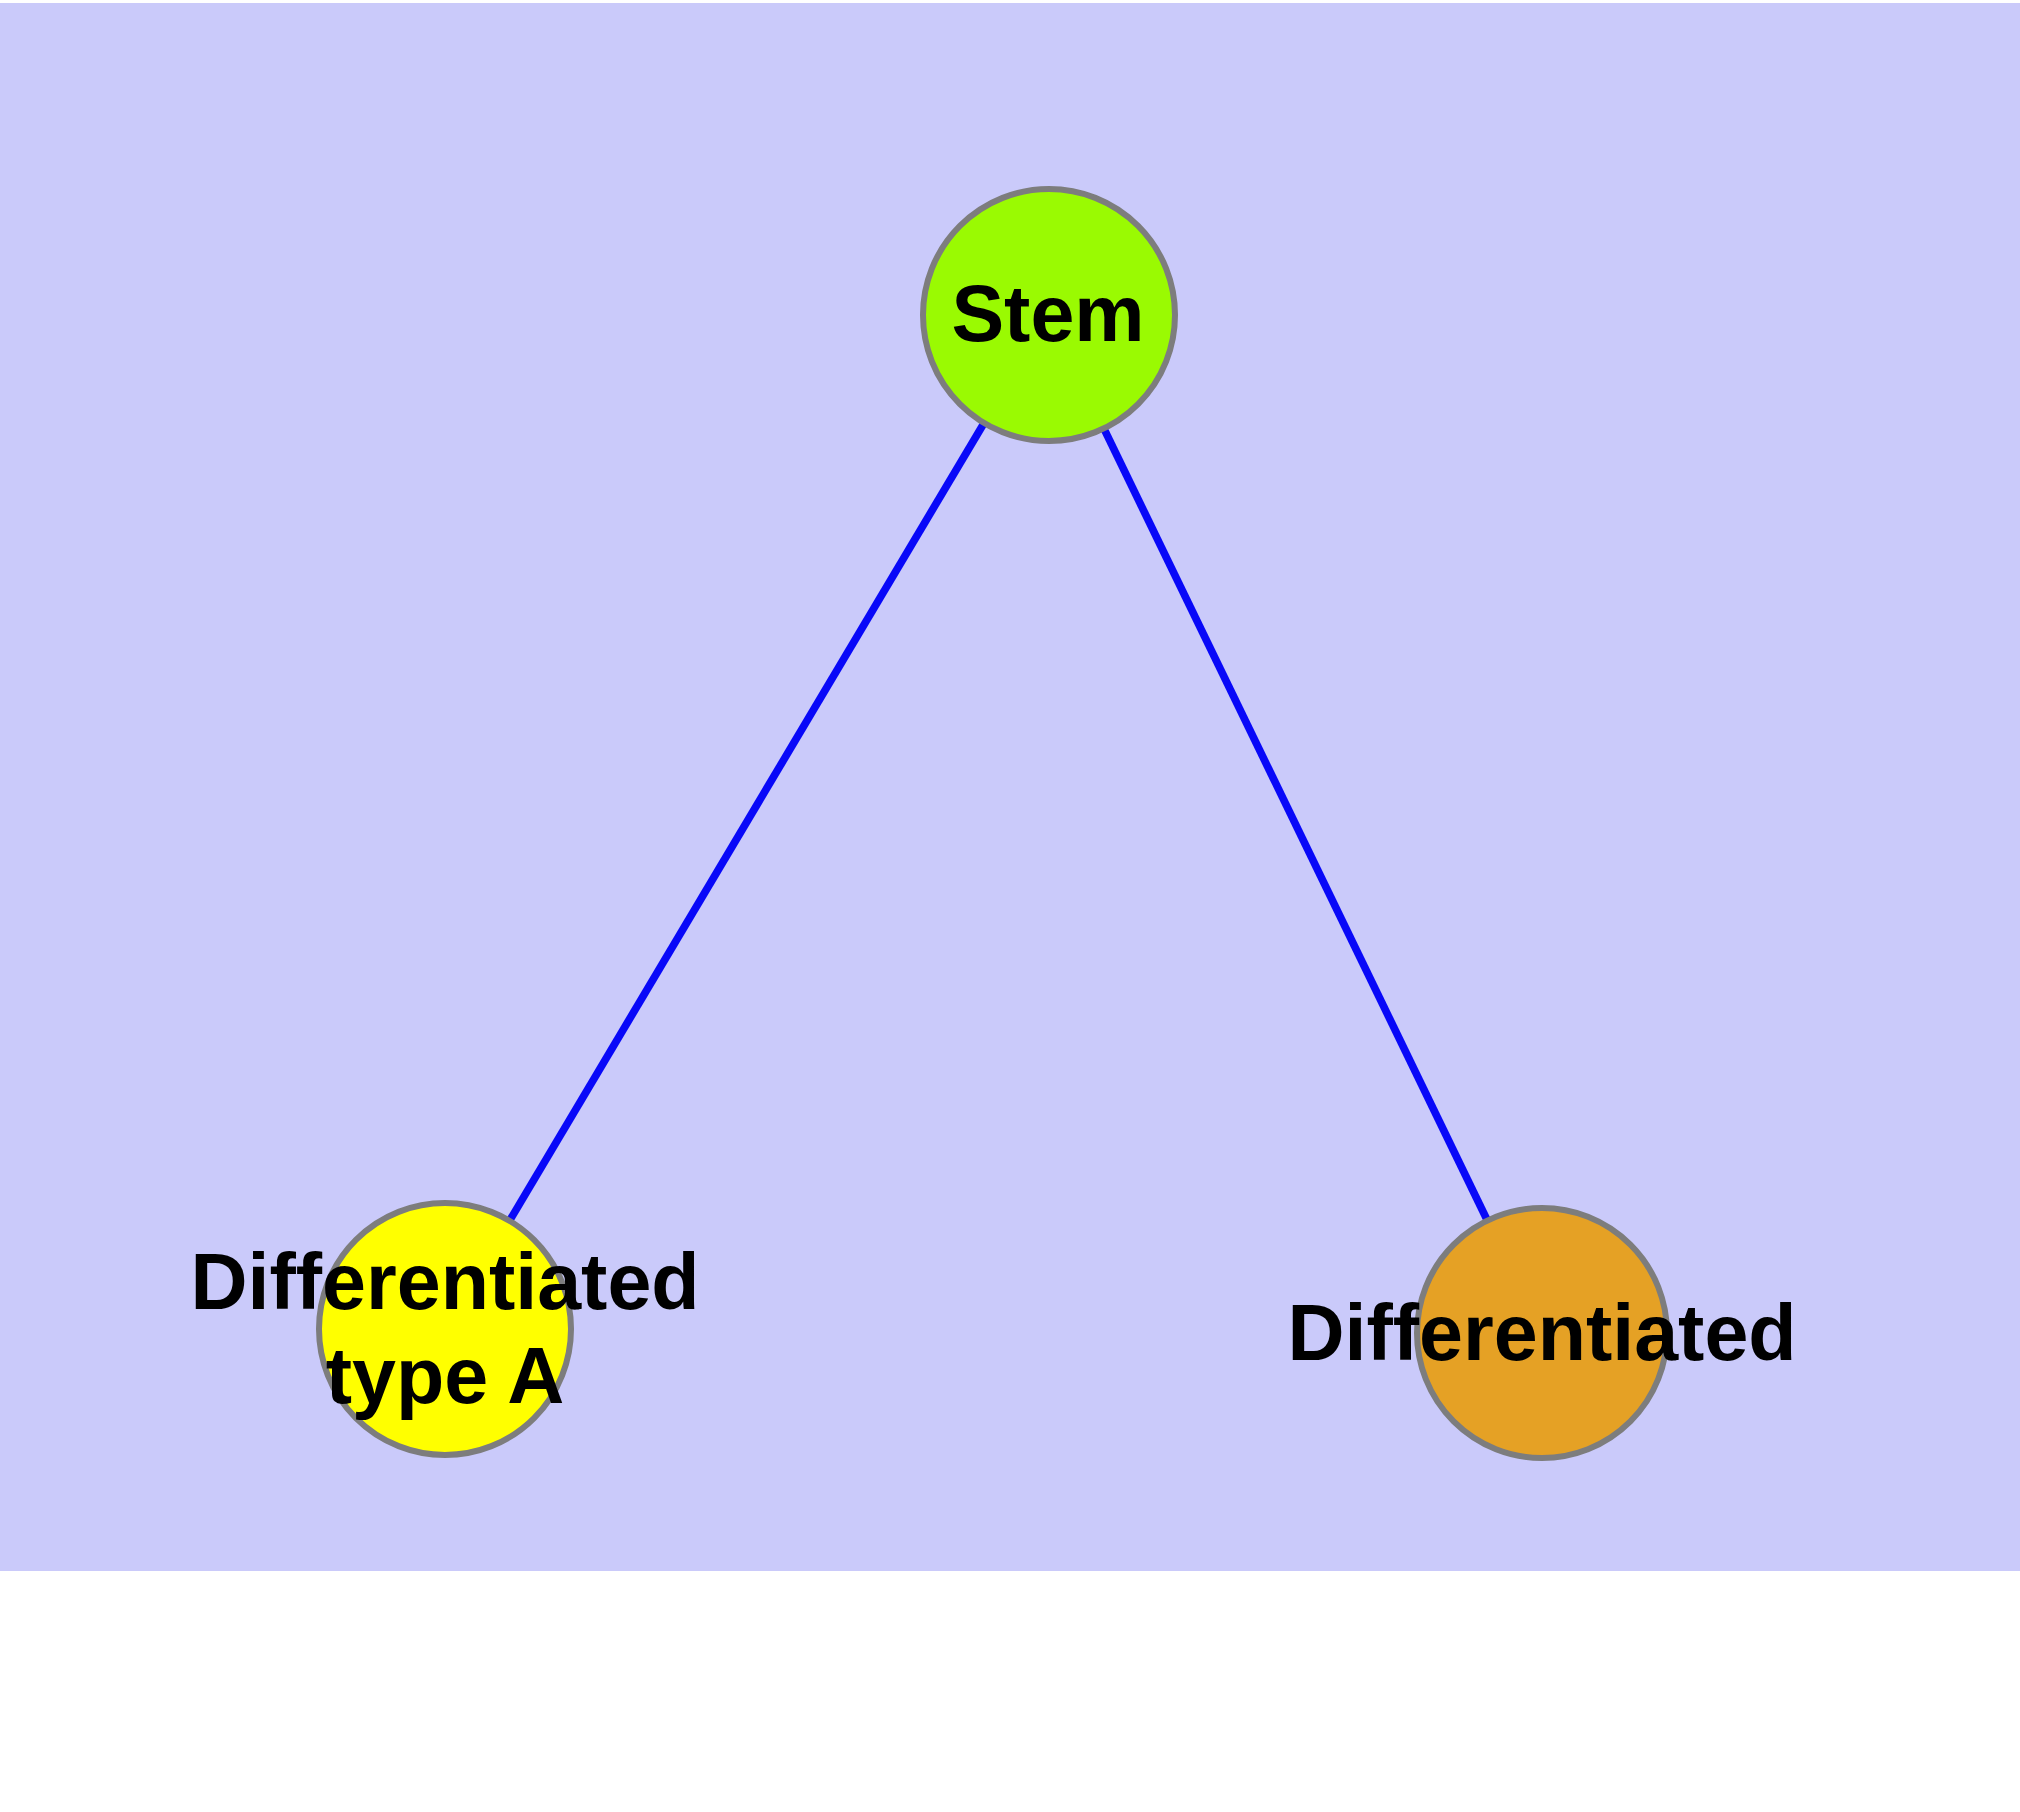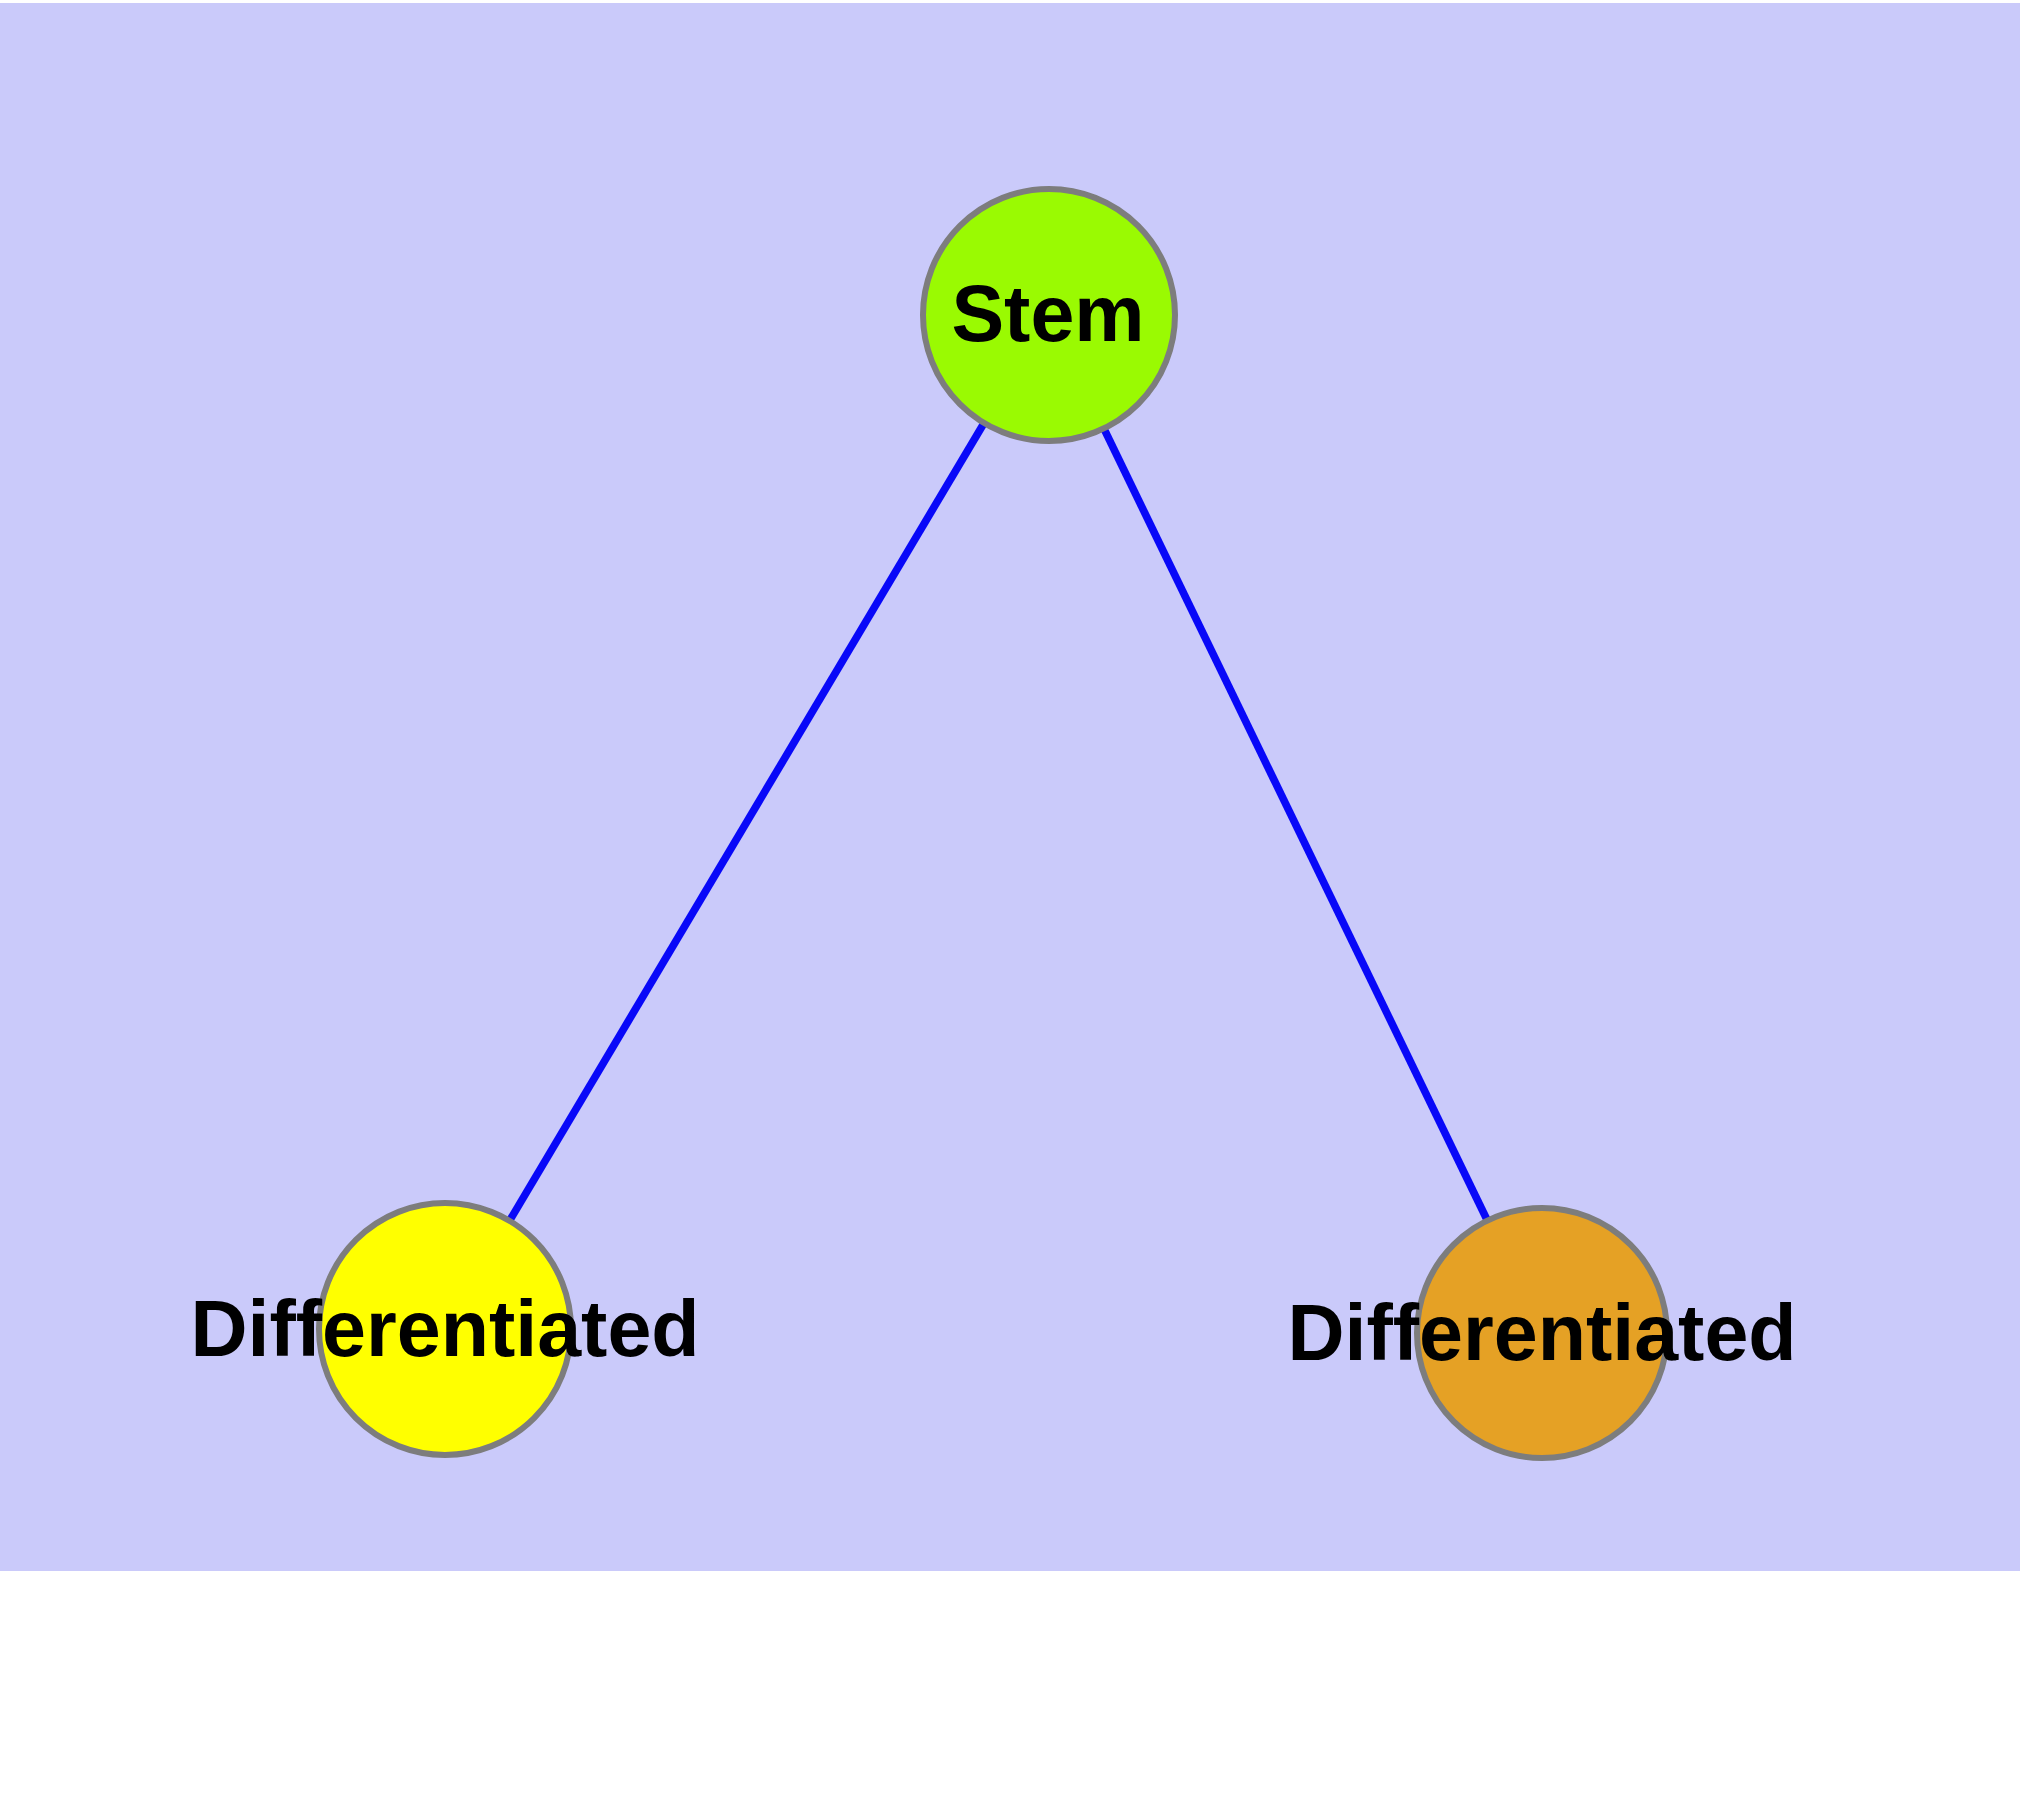--- a/index.html
+++ b/index.html
@@ -52,19 +52,20 @@
       <line x1="1237" y1="371" x2="1819" y2="1573" stroke="#0808F8" stroke-width="9"></line>
     </svg>
 
 <div class="node-circle" style="left: 920px; top: 186px; width: 258px; height: 258px; background: rgb(154, 250, 2); border: 6px solid rgb(125, 125, 125);"></div>
     <div class="node-label" style="left: 1048px; top: 314px; color: rgb(0, 0, 0);">
       <div>Stem</div>
     </div>
     <div class="node-circle" style="left: 316px; top: 1200px; width: 258px; height: 258px; background: rgb(255, 255, 0); border: 6px solid rgb(125, 125, 125);"></div>
     <div class="node-label" style="left: 445px; top: 1329px; color: rgb(0, 0, 0);">
       <div>Differentiated</div>
+      <div>type A</div>
     </div>
     <div class="node-circle" style="left: 1414px; top: 1205px; width: 256px; height: 256px; background: rgb(229, 161, 37); border: 6px solid rgb(125, 125, 125);"></div>
     <div class="node-label" style="left: 1542px; top: 1333px; color: rgb(0, 0, 0);">
       <div>Differentiated</div>
     </div>
   </div>
 
 
 </body></html>

